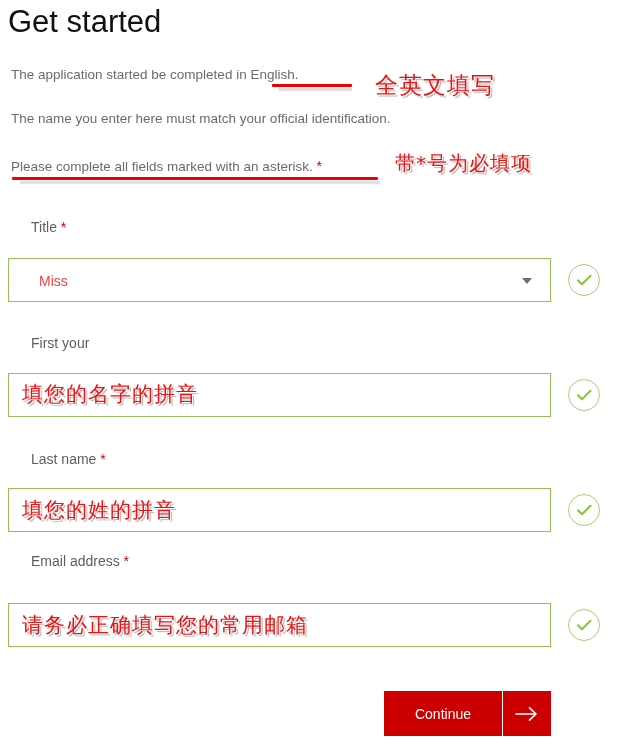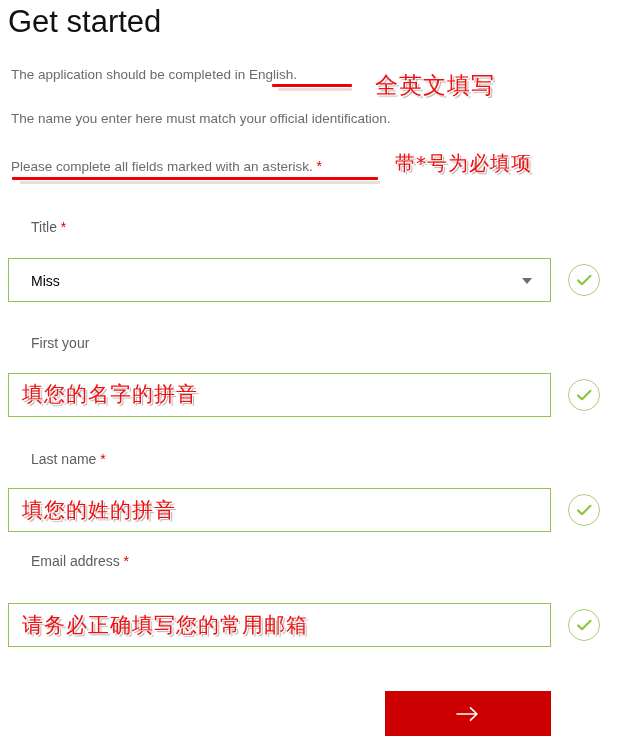--- a/index.html
+++ b/index.html
@@ -112,23 +112,23 @@
     position: absolute;
     left: 8px;
     width: 543px;
     height: 44px;
     box-sizing: border-box;
     border: 1px solid #93c356;
     background: #ffffff;
   }
   .field-value {
     position: absolute;
-    left: 22px;
-    font-size: 14px;
-    color: #000000;
+    left: 30px;
+    font-size: 14px;
+    color: #ef4444;
     line-height: 44px;
     white-space: nowrap;
   }
   .caret-icon {
     position: absolute;
     right: 18px;
     top: 19px;
     width: 0;
     height: 0;
     border-left: 5px solid transparent;
@@ -180,21 +180,21 @@
     align-items: center;
     justify-content: center;
     color: #ffffff;
   }
 </style>
 </head>
 <body>
 
 <div class="page-title">Get started</div>
 
-<div class="intro-line intro-1">The application should be completed in English.</div>
+<div class="intro-line intro-1">The application started be completed in English.</div>
 
 <div class="intro-line intro-2">The name you enter here must match your official identification.</div>
 
 <div class="intro-line intro-3">
   <span>Please complete all fields marked with an asterisk.</span>
   <span class="req-asterisk">*</span>
 </div>
 
 <div class="ul-shadow ul1-sh"></div>
 <div class="ul-red ul1"></div>
@@ -260,19 +260,20 @@
 
 <div class="cn-in-field" style="left:22px; top:611px;">请务必正确填写您的常用邮箱</div>
 
 <div class="tick" style="top:609px;">
   <svg width="30" height="30" viewBox="0 0 30 30" aria-hidden="true">
     <path d="M9 15.4 L13 19.2 L21.5 10.8" fill="none" stroke="#8dc63f" stroke-width="2.2" stroke-linecap="round" stroke-linejoin="round"></path>
   </svg>
 </div>
 
 <div class="continue-btn">
+  <span class="continue-label">Continue</span>
   <span class="btn-divider"></span>
   <span class="btn-arrow">
     <svg width="26" height="16" viewBox="0 0 26 16" aria-hidden="true">
       <path d="M2 8 H22 M15.5 1.8 L22 8 L15.5 14.2" fill="none" stroke="#ffffff" stroke-width="1.6" stroke-linecap="round" stroke-linejoin="round"></path>
     </svg>
   </span>
 </div>
 
 </body></html>

